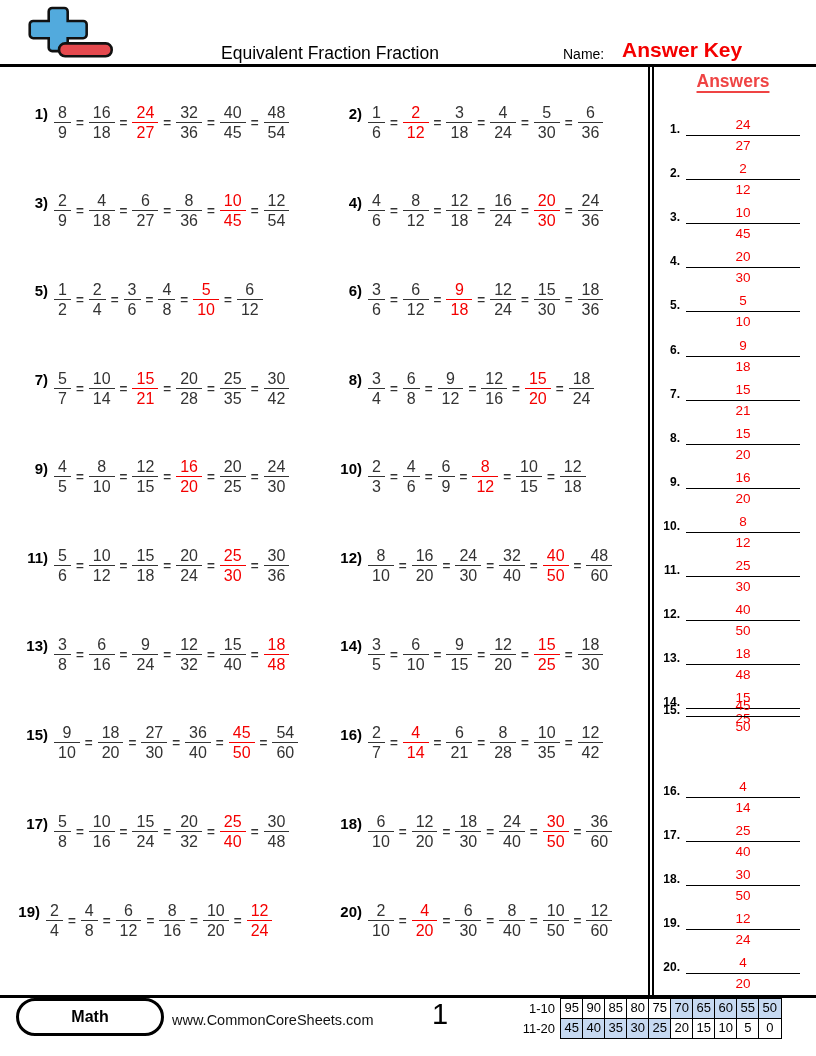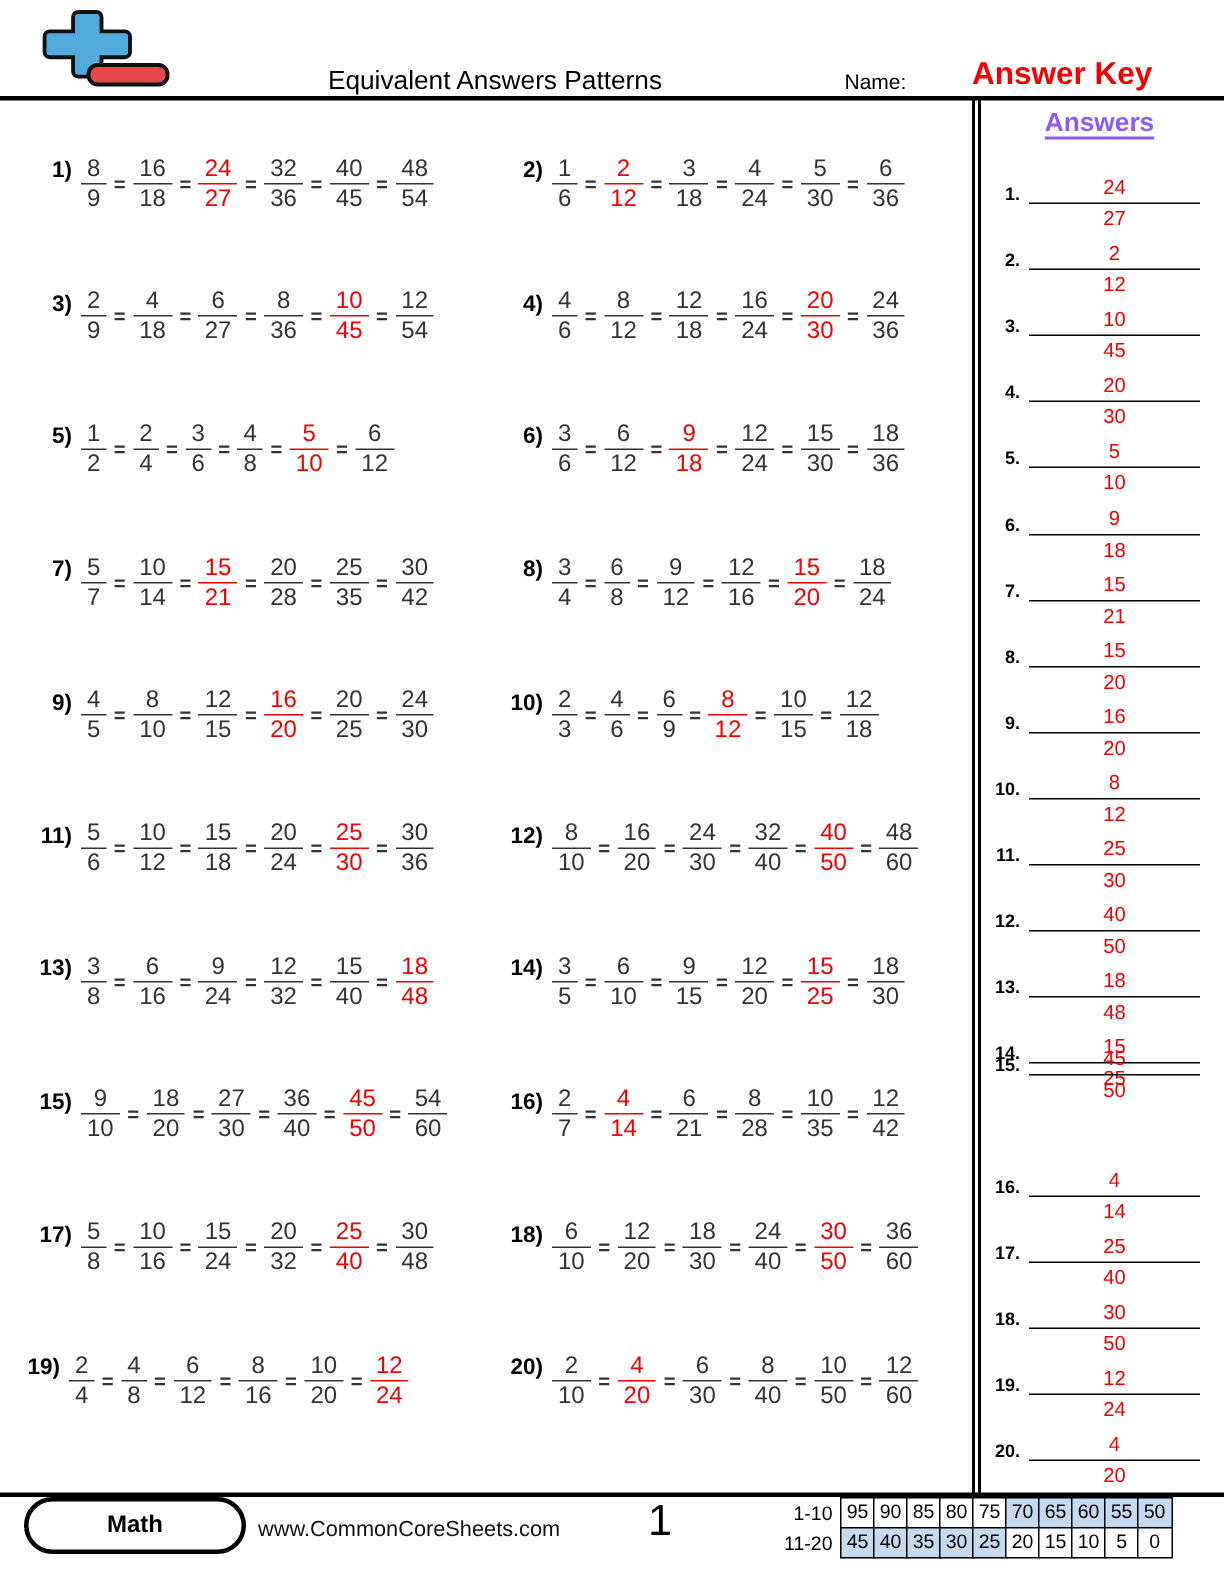--- a/index.html
+++ b/index.html
@@ -7,27 +7,27 @@
   }
   *{margin:0;padding:0;box-sizing:border-box;}
   html,body{background:#888;}
   body{font-family:"Liberation Sans",sans-serif;}
   #page{position:relative;width:816px;height:1056px;background:#fff;margin:0 auto;overflow:hidden;}
 
   
   #logo{position:absolute;left:28px;top:5px;width:88px;height:56px;}
   #title{position:absolute;left:0;top:43px;width:660px;text-align:center;font-size:17.5px;color:#000;}
   #name-label{position:absolute;left:563px;top:46px;font-size:14px;color:#000;}
-  #name-value{position:absolute;left:622px;top:38px;font-size:21px;font-weight:bold;color:var(--red);margin-left:26px;}
+  #name-value{position:absolute;left:622px;top:38px;font-size:21px;font-weight:bold;color:var(--red);}
   #header-line{position:absolute;left:0;top:64px;width:816px;height:2.5px;background:#000;}
   #instruction{position:absolute;left:13px;top:69px;font-size:15.5px;font-weight:bold;color:#000;}
 
   
   #divider{position:absolute;left:648px;top:64px;width:6px;height:933px;border-left:2px solid #000;border-right:2px solid #000;}
-  #answers-title{position:absolute;left:658px;top:71px;width:150px;text-align:center;font-size:17.5px;font-weight:bold;color:#8b5cf6;
+  #answers-title{position:absolute;left:658px;top:71px;width:150px;text-align:center;font-size:17.5px;font-weight:bold;color:#ef4444;
     text-decoration:underline;text-decoration-thickness:2px;text-underline-offset:4px;}
   .ans-entry{position:absolute;left:648px;width:156px;height:38px;}
   .a-label{position:absolute;left:0;top:6px;width:32px;text-align:right;font-size:12px;font-weight:600;color:#000;}
   .a-num{position:absolute;left:38px;top:0;width:114px;text-align:center;font-size:13.5px;color:var(--red);line-height:18px;}
   .a-line{position:absolute;left:38px;top:19px;width:114px;border-top:1.6px solid #000;}
   .a-den{position:absolute;left:38px;top:21px;width:114px;text-align:center;font-size:13.5px;color:var(--red);line-height:17px;}
 
   
   .problem{position:absolute;display:flex;align-items:center;height:48px;}
   .p-num{width:32px;text-align:right;font-size:15px;font-weight:bold;color:#000;margin-right:6px;align-self:flex-start;margin-top:7px;}
@@ -54,21 +54,21 @@
 </head>
 <body>
 
 <div id="page">
 
   <svg id="logo" viewBox="0 0 102 62">
     <path d="M28 2 h14 a4 4 0 0 1 4 4 v11 h18 a4 4 0 0 1 4 4 v12 a4 4 0 0 1 -4 4 h-18 v11 a4 4 0 0 1 -4 4 h-14 a4 4 0 0 1 -4 -4 v-11 h-18 a4 4 0 0 1 -4 -4 v-12 a4 4 0 0 1 4 -4 h18 v-11 a4 4 0 0 1 4 -4 z" fill="#52aadd" stroke="#111" stroke-width="3"></path>
     <rect x="36" y="43" width="61" height="15" rx="7" fill="#e5494e" stroke="#111" stroke-width="3"></rect>
   </svg>
 
-  <div id="title">Equivalent Answers Patterns</div>
+  <div id="title">Equivalent Fraction Fraction</div>
   <div id="name-label">Name:</div>
   <div id="name-value">Answer Key</div>
   <div id="header-line"></div>
 
   <div id="divider"></div>
   <div id="answers-title">Answers</div>
   <div id="answers-list">
       <div class="ans-entry" style="top: 116px;">
         <span class="a-label">1.</span>
         <span class="a-num">24</span>

